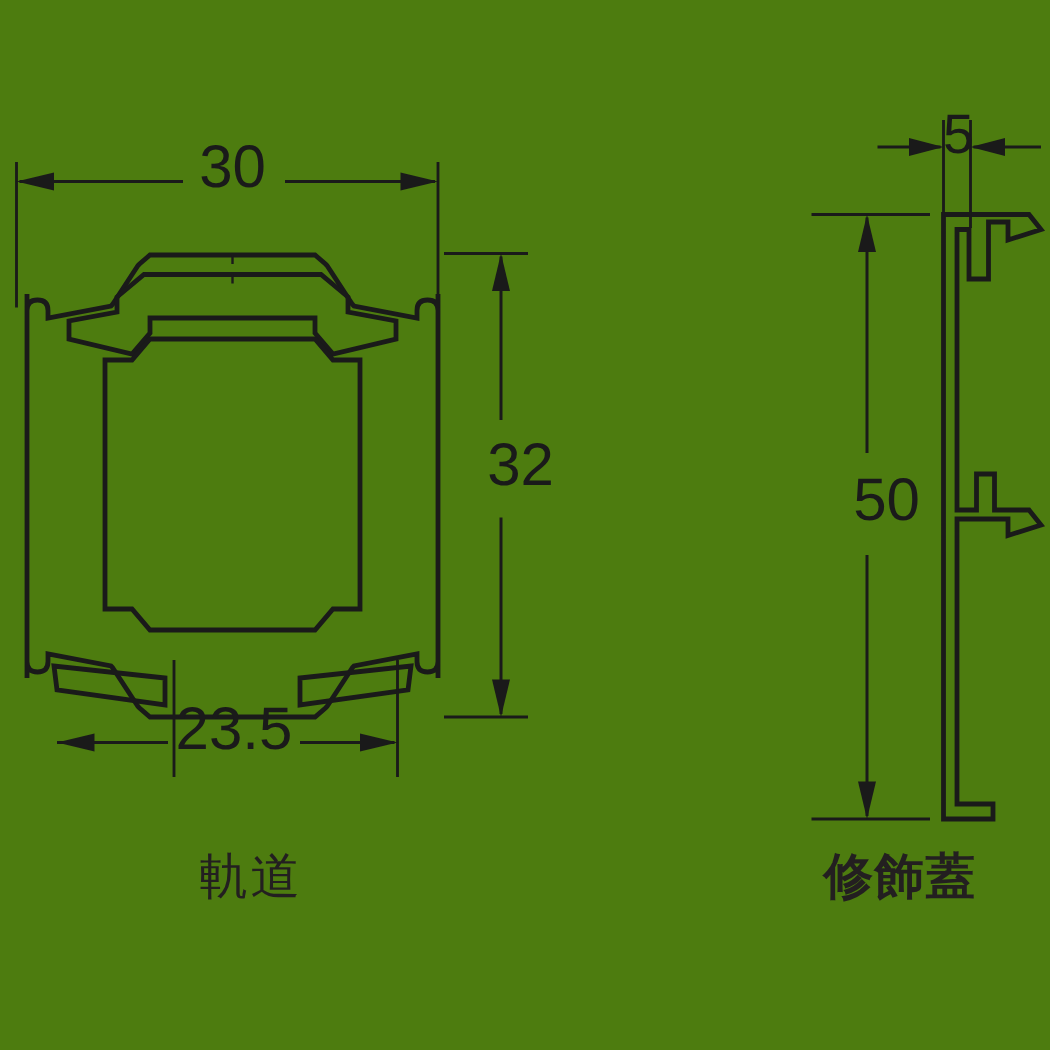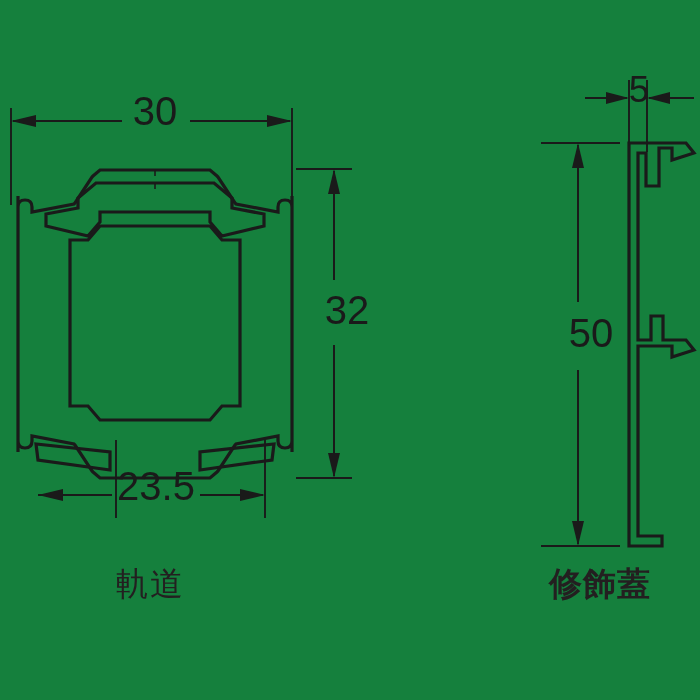--- a/index.html
+++ b/index.html
@@ -10,21 +10,21 @@
   body {
     width: 700px;
     height: 700px;
     overflow: hidden;
     font-family: "Liberation Sans", sans-serif;
   }
   #canvas {
     position: relative;
     width: 700px;
     height: 700px;
-    background: #15803d;
+    background: #4d7c0f;
   }
   svg.drawing {
     position: absolute;
     top: 0;
     left: 0;
     width: 700px;
     height: 700px;
   }
   .profile-outline {
     fill: none;
@@ -69,21 +69,21 @@
   }
   .part-label {
     position: absolute;
     font-family: "DejaVu Sans", sans-serif;
     font-size: 33px;
     color: #231f20;
     letter-spacing: 1px;
     white-space: nowrap;
   }
   #label-track {
-    left: 0;
+    left: 17px;
     top: 562px;
     width: 300px;
     text-align: center;
   }
   #label-cover {
     left: 500px;
     top: 562px;
     width: 200px;
     text-align: center;
     font-weight: bold;

